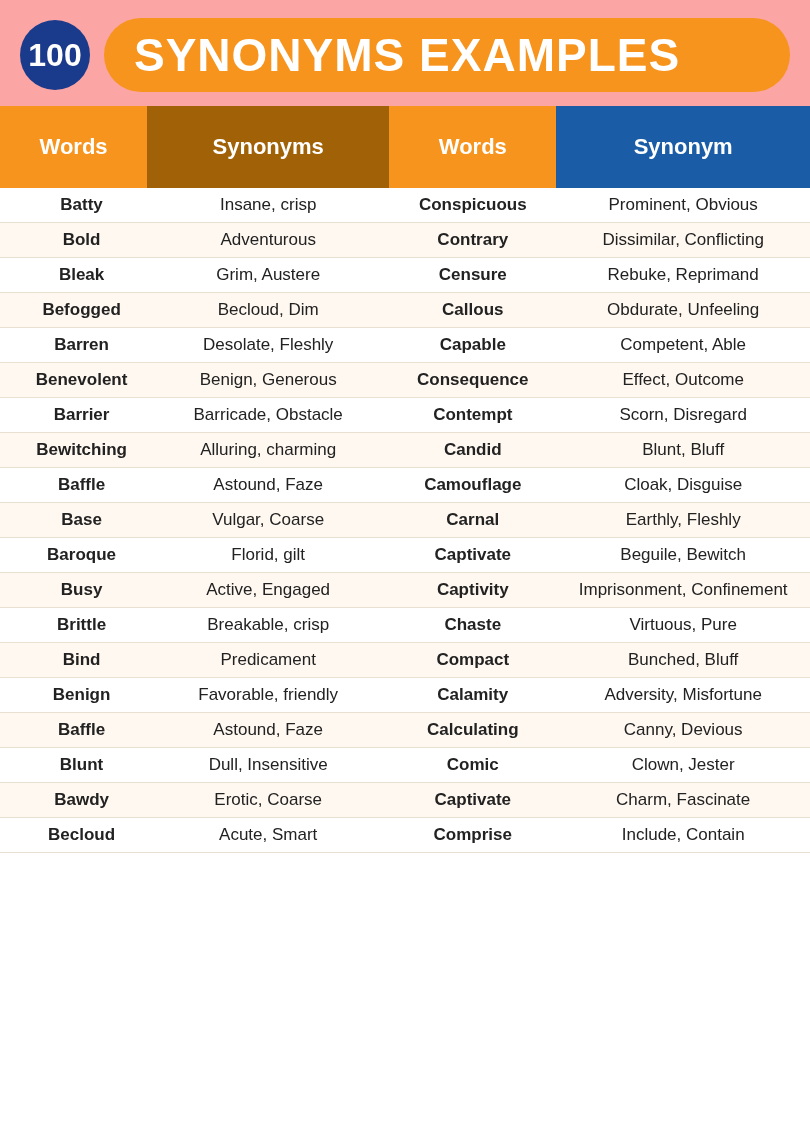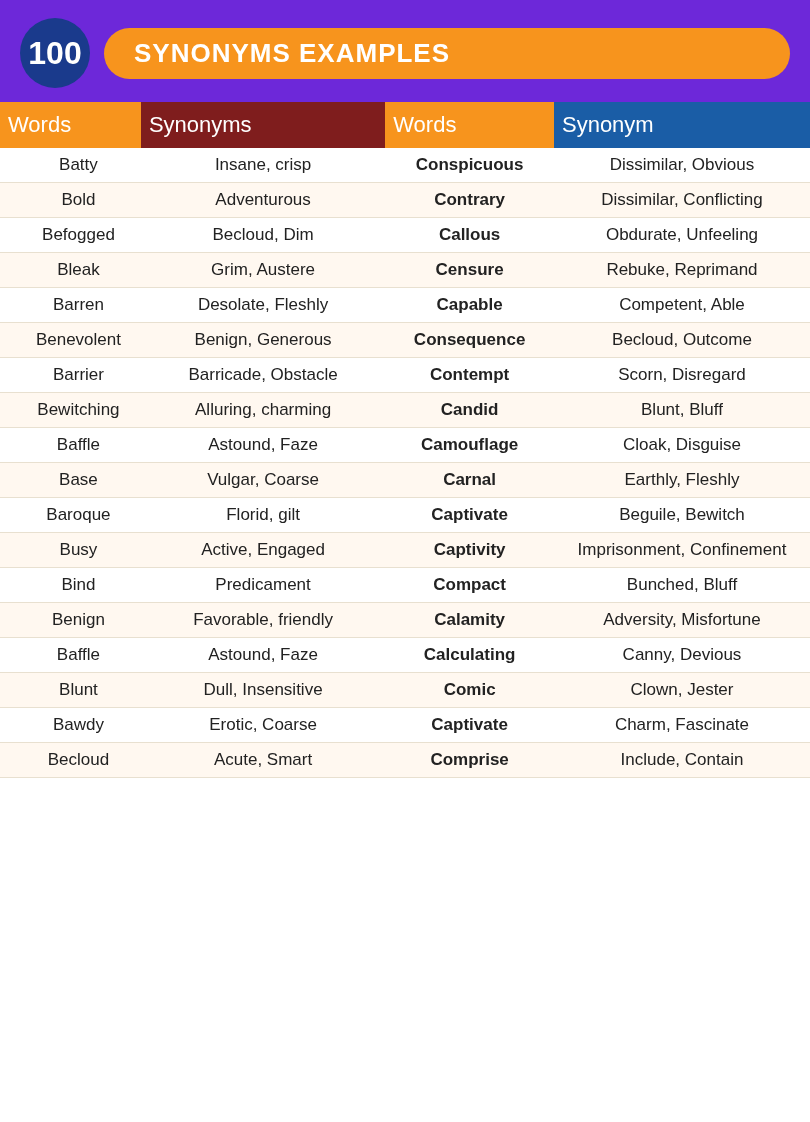--- a/index.html
+++ b/index.html
@@ -3,21 +3,21 @@
   <meta charset="utf-8">
   <style>
     * { margin: 0; padding: 0; box-sizing: border-box; }
     body {
       font-family: Arial, sans-serif;
       background: #fff;
       width: 810px;
       min-height: 1122px;
     }
     .header-section {
-      background: #6d28d9;
+      background: #fca5a5;
       padding: 18px 20px 14px 20px;
       display: flex;
       align-items: center;
       gap: 14px;
     }
     .header-number {
       background: #1a3a8c;
       color: #fff;
       font-size: 32px;
       font-weight: 900;
@@ -30,53 +30,53 @@
       flex-shrink: 0;
     }
     .header-title-bg {
       background: #f7941d;
       border-radius: 40px;
       padding: 10px 30px;
       flex: 1;
     }
     .header-title {
       color: #fff;
-      font-size: 26px;
+      font-size: 46px;
       font-weight: 900;
       letter-spacing: 1px;
       white-space: nowrap;
     }
     .table-wrapper {
       width: 100%;
       border-collapse: collapse;
     }
     .col-header {
       font-size: 22px;
-      font-weight: 400;
+      font-weight: 700;
       color: #fff;
-      padding: 10px 8px;
-      text-align: left;
+      padding: 28px 8px;
+      text-align: center;
     }
     .col-header-words { background: #f7941d; }
-    .col-header-synonyms { background: #7f1d1d; }
+    .col-header-synonyms { background: #a16207; }
     .col-header-words2 { background: #f7941d; }
     .col-header-synonym { background: #1a5da6; }
 
     tbody tr:nth-child(odd) { background: #fff; }
     tbody tr:nth-child(even) { background: #fff8f0; }
 
     td {
       padding: 7px 10px;
       text-align: center;
       font-size: 17px;
       color: #222;
       border-bottom: 1px solid #e8e0d0;
       vertical-align: middle;
     }
-    td:nth-child(1) { font-weight: 400; width: 120px; padding-left: 26px; }
+    td:nth-child(1) { font-weight: 700; width: 120px; padding-left: 26px; }
     td:nth-child(2) { width: 210px; }
     td:nth-child(3) { font-weight: 700; width: 145px; }
     td:nth-child(4) { width: 220px; }
   </style>
 </head>
 <body>
 
 <div class="header-section">
   <div class="header-number">100</div>
   <div class="header-title-bg">
@@ -91,51 +91,51 @@
       <th class="col-header col-header-synonyms">Synonyms</th>
       <th class="col-header col-header-words2">Words</th>
       <th class="col-header col-header-synonym">Synonym</th>
     </tr>
   </thead>
   <tbody id="table-body">
   <tr>
         <td>Batty</td>
         <td>Insane, crisp</td>
         <td>Conspicuous</td>
-        <td>Dissimilar, Obvious</td>
+        <td>Prominent, Obvious</td>
       </tr>
       <tr>
         <td>Bold</td>
         <td>Adventurous</td>
         <td>Contrary</td>
         <td>Dissimilar, Conflicting</td>
       </tr>
       <tr>
+        <td>Bleak</td>
+        <td>Grim, Austere</td>
+        <td>Censure</td>
+        <td>Rebuke, Reprimand</td>
+      </tr>
+      <tr>
         <td>Befogged</td>
         <td>Becloud, Dim</td>
         <td>Callous</td>
         <td>Obdurate, Unfeeling</td>
       </tr>
       <tr>
-        <td>Bleak</td>
-        <td>Grim, Austere</td>
-        <td>Censure</td>
-        <td>Rebuke, Reprimand</td>
-      </tr>
-      <tr>
         <td>Barren</td>
         <td>Desolate, Fleshly</td>
         <td>Capable</td>
         <td>Competent, Able</td>
       </tr>
       <tr>
         <td>Benevolent</td>
         <td>Benign, Generous</td>
         <td>Consequence</td>
-        <td>Becloud, Outcome</td>
+        <td>Effect, Outcome</td>
       </tr>
       <tr>
         <td>Barrier</td>
         <td>Barricade, Obstacle</td>
         <td>Contempt</td>
         <td>Scorn, Disregard</td>
       </tr>
       <tr>
         <td>Bewitching</td>
         <td>Alluring, charming</td>
@@ -160,20 +160,26 @@
         <td>Captivate</td>
         <td>Beguile, Bewitch</td>
       </tr>
       <tr>
         <td>Busy</td>
         <td>Active, Engaged</td>
         <td>Captivity</td>
         <td>Imprisonment, Confinement</td>
       </tr>
       <tr>
+        <td>Brittle</td>
+        <td>Breakable, crisp</td>
+        <td>Chaste</td>
+        <td>Virtuous, Pure</td>
+      </tr>
+      <tr>
         <td>Bind</td>
         <td>Predicament</td>
         <td>Compact</td>
         <td>Bunched, Bluff</td>
       </tr>
       <tr>
         <td>Benign</td>
         <td>Favorable, friendly</td>
         <td>Calamity</td>
         <td>Adversity, Misfortune</td>

